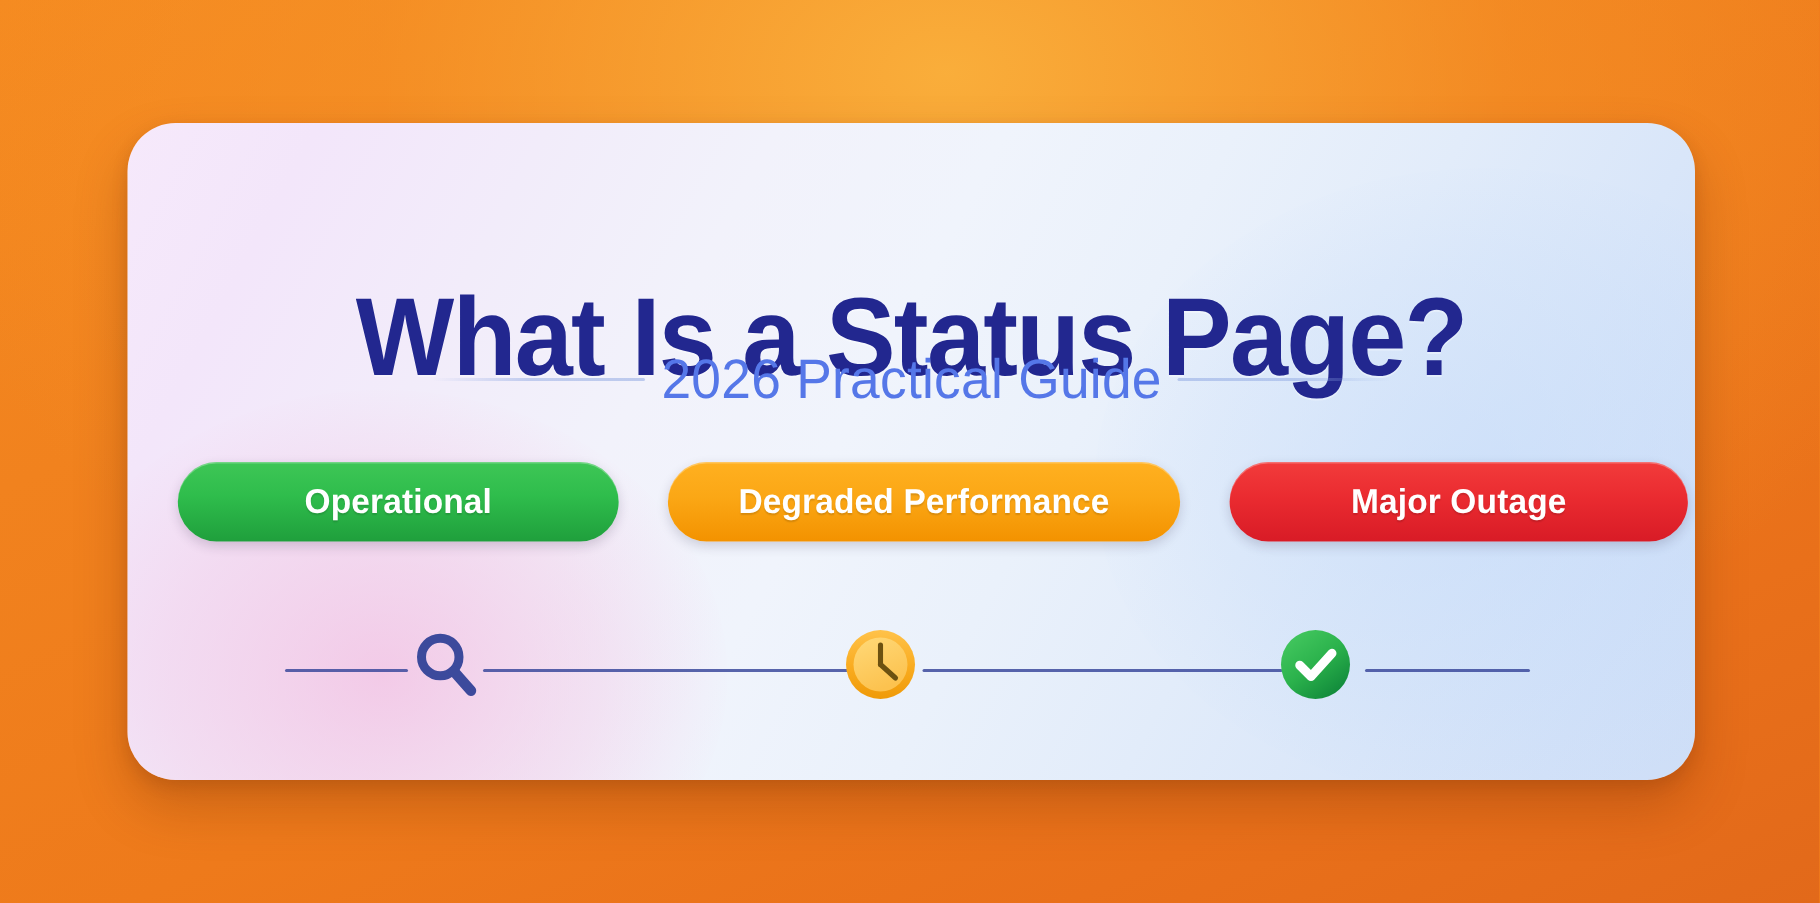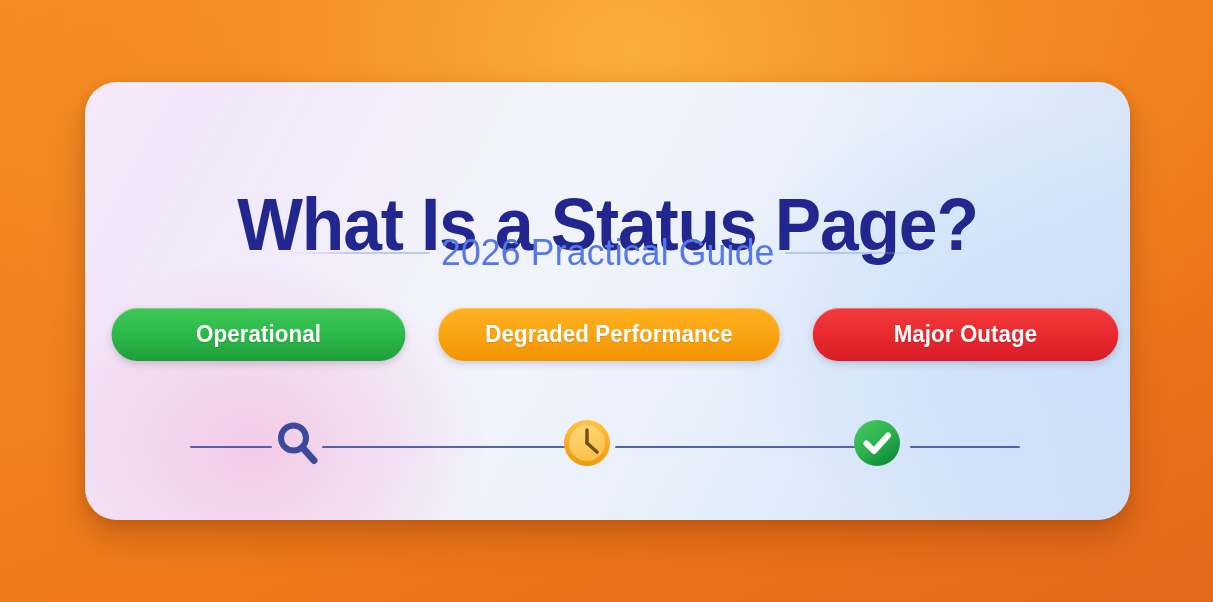--- a/index.html
+++ b/index.html
@@ -131,23 +131,22 @@
   }
 
   
   #pills {
     position: absolute;
     left: 0;
     top: 226px;
     width: 100%;
     display: flex;
     align-items: center;
-    justify-content: flex-start;
+    justify-content: flex-end;
     gap: 23px;
-    margin-left: 22px;
   }
   .pill {
     height: 53px;
     border-radius: 27px;
     display: flex;
     align-items: center;
     justify-content: center;
     padding: 0 30px;
     color: #ffffff;
     font-family: "Liberation Sans", sans-serif;

